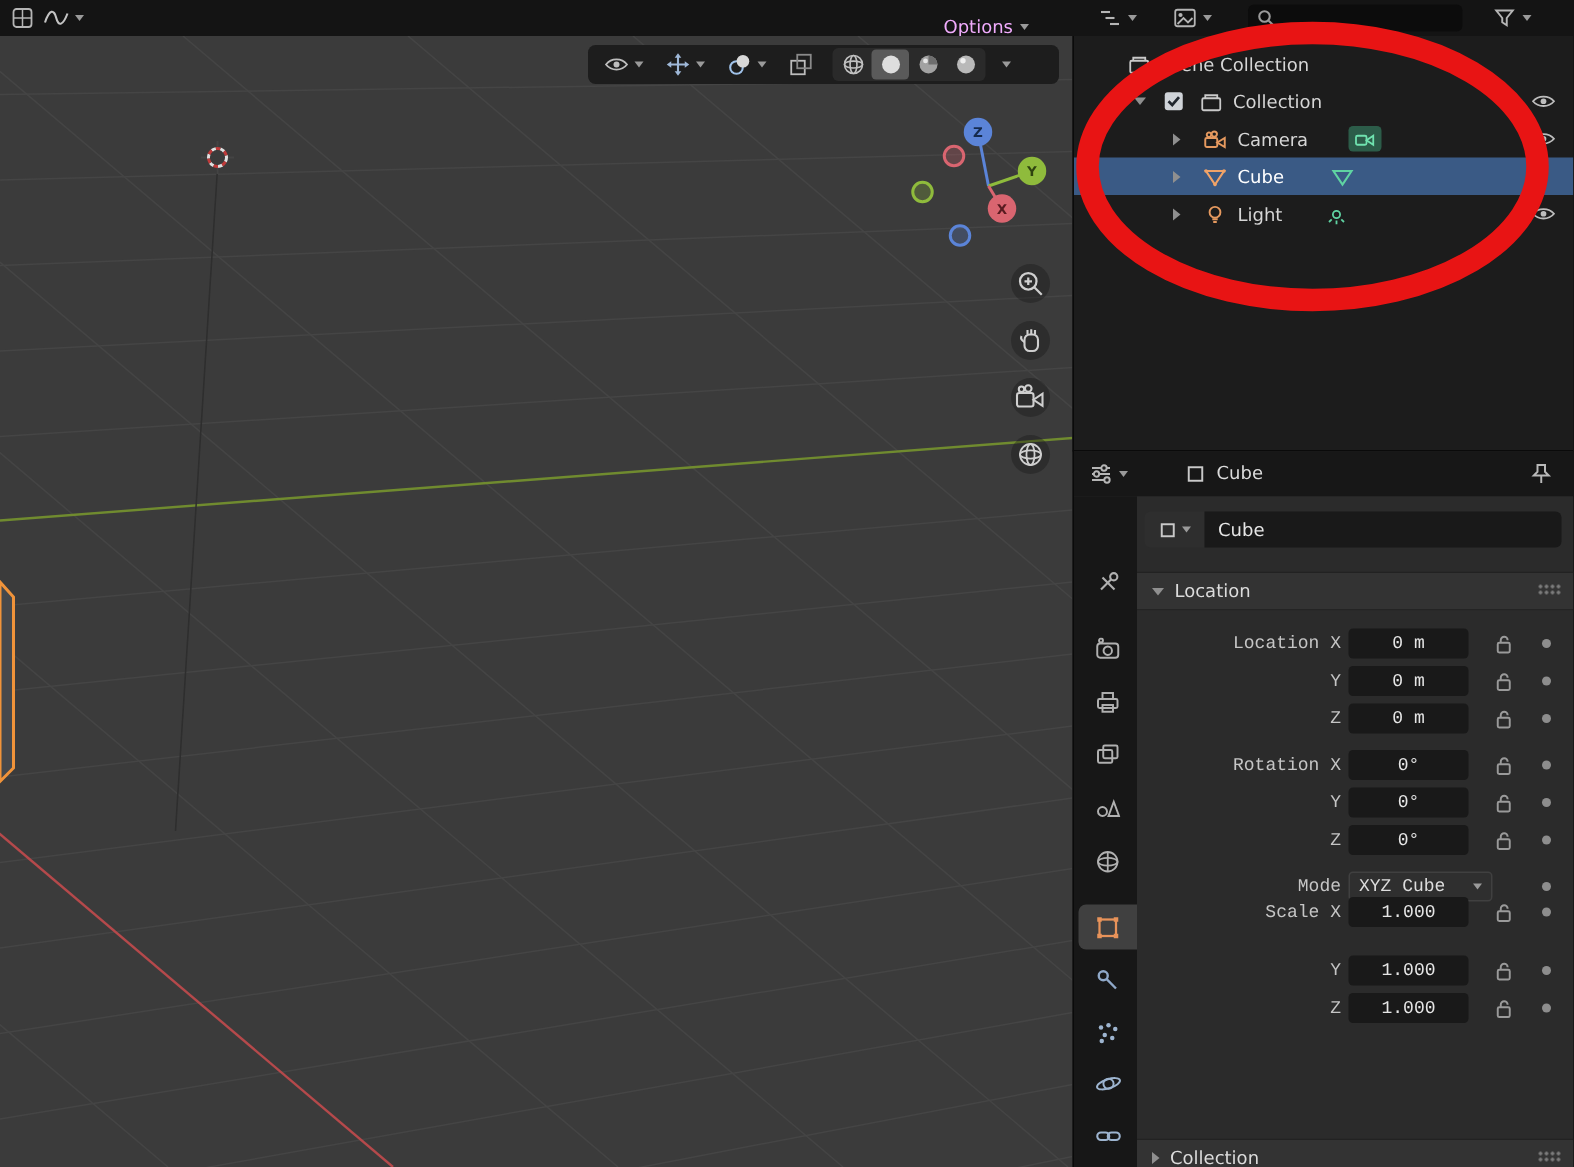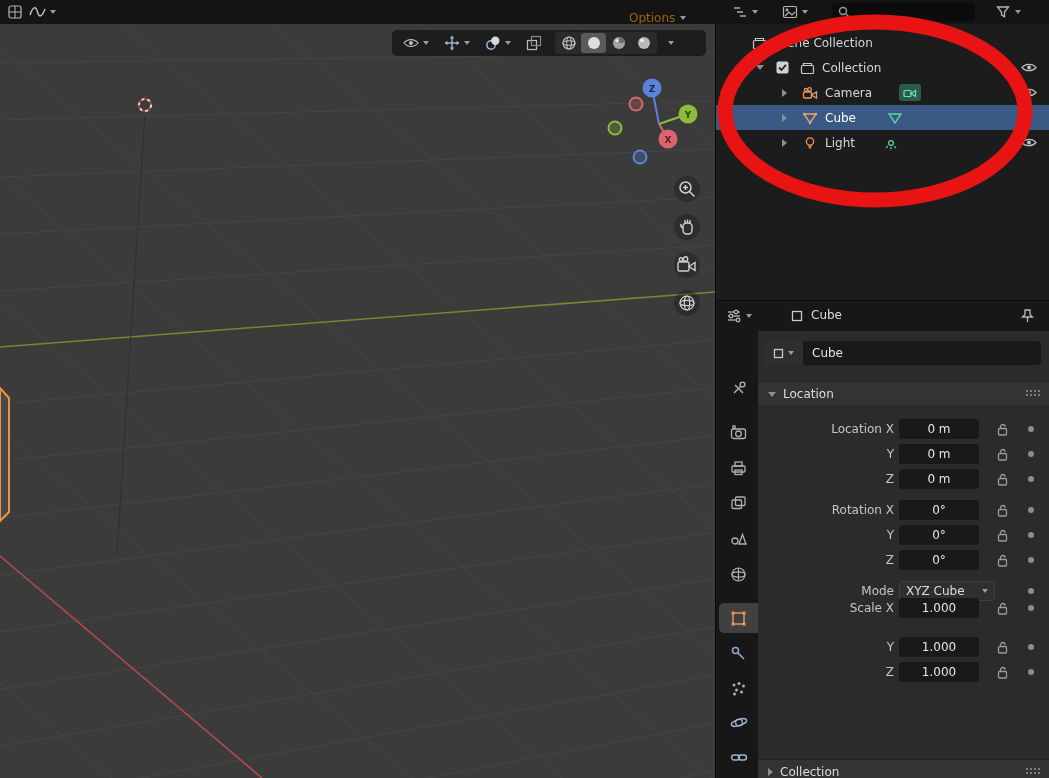--- a/index.html
+++ b/index.html
@@ -14,40 +14,40 @@
   .search{display:flex;align-items:center;gap:5px;width:143px;height:18px;background:#0c0c0c;border-radius:4px;padding:0 6px;box-sizing:border-box;}
   .search input{flex:1;min-width:0;background:transparent;border:none;outline:none;color:#cccccc;font:12px "DejaVu Sans",sans-serif;}
   
   .viewport{left:0;top:24px;width:715px;height:754px;background:#3b3b3b;overflow:hidden;}
   .vpctrl{left:392px;top:6px;width:314px;height:26px;background:#1d1d1d;border-radius:5px;
           display:flex;align-items:center;gap:11px;padding:0 9px;box-sizing:border-box;}
   .seg{display:flex;align-items:center;background:#2a2a2a;border-radius:4px;padding:1px;}
   .sbtn{width:25px;height:20px;display:flex;align-items:center;justify-content:center;border-radius:3px;}
   .sbtn.active{background:#5a5a5a;}
   .navbtn{width:26px;height:26px;display:flex;align-items:center;justify-content:center;border-radius:50%;background:rgba(20,20,20,.35);}
-  .optbtn{display:flex;align-items:center;gap:5px;height:36px;color:#a16207;justify-content:space-between;}
+  .optbtn{display:flex;align-items:center;gap:5px;height:36px;color:#f0abfc;justify-content:space-between;}
   
   .outliner{left:715px;top:24px;width:334px;height:276px;background:#1c1c1c;border-left:1px solid #0a0a0a;box-sizing:border-box;}
   .orow{position:absolute;left:0;right:0;height:25px;}
   .orow .cell{position:absolute;top:0;height:25px;display:flex;align-items:center;}
   .orow.selected{background:#3a5a85;}
   .olabel{color:#d6d6d6;}
   .orow.selected .olabel{color:#ffffff;}
   .tri-r{width:0;height:0;border-top:4px solid transparent;border-bottom:4px solid transparent;border-left:5px solid #8f8f8f;display:inline-block;}
   .tri-d{width:0;height:0;border-left:4px solid transparent;border-right:4px solid transparent;border-top:5px solid #8f8f8f;display:inline-block;}
   .badge{width:22px;height:17px;background:#2c5c49;border-radius:3px;display:flex;align-items:center;justify-content:center;}
   
   .props{left:715px;top:300px;width:334px;height:478px;background:#2b2b2b;border-left:1px solid #0a0a0a;border-top:1px solid #0a0a0a;box-sizing:border-box;}
   .phead{position:absolute;left:0;top:0;right:0;height:30px;background:#171717;}
   .ptabs{position:absolute;left:0;top:30px;bottom:0;width:42px;background:#171717;}
   .tab{position:absolute;left:3px;width:39px;height:30px;display:flex;align-items:center;justify-content:center;border-radius:5px 0 0 5px;}
   .tab.active{background:#404040;}
   .pcontent{position:absolute;left:42px;top:30px;right:0;bottom:0;background:#2b2b2b;}
   .psec{position:absolute;left:42px;right:0;height:23px;background:#333333;border-top:1px solid #222222;border-bottom:1px solid #242424;display:flex;align-items:center;gap:7px;padding-left:10px;color:#dcdcdc;}
-  .prow{position:absolute;left:42px;right:0;height:22px;}
+  .prow{position:absolute;left:42px;right:0;height:22px;font-family:Liberation Mono, monospace;}
   .plabel{position:absolute;left:0;top:0;width:136px;height:22px;line-height:22px;text-align:right;color:#c5c5c5;}
   .pfield{position:absolute;left:141px;top:1px;width:80px;height:20px;background:#191919;border-radius:3px;text-align:center;line-height:20px;color:#e6e6e6;}
   .pdrop{position:absolute;left:141px;top:1px;width:96px;height:20px;background:#2f2f2f;border:1px solid #404040;border-radius:3px;box-sizing:border-box;display:flex;align-items:center;justify-content:space-between;padding:0 6px;color:#dddddd;}
   .plock{position:absolute;left:237px;top:4px;}
   .pdot{position:absolute;left:270px;top:8px;width:6px;height:6px;border-radius:50%;background:#8d8d8d;}
   .subrow{position:absolute;left:42px;right:0;height:22px;display:flex;align-items:center;gap:7px;padding-left:22px;color:#cfcfcf;border-top:1px solid #262626;}
   .grip{width:16px;height:8px;background-image:radial-gradient(circle,#7c7c7c 1px,transparent 1.3px);background-size:4px 4px;position:absolute;right:8px;top:7px;}
   .nameinput{position:absolute;left:87px;top:0;width:238px;height:24px;background:#191919;border:none;outline:none;border-radius:0 4px 4px 0;color:#e6e6e6;padding:0 9px;box-sizing:border-box;font:12px "DejaVu Sans",sans-serif;}
   .idbtn{position:absolute;left:47px;top:0;width:40px;height:24px;background:#2e2e2e;border-radius:4px 0 0 4px;display:flex;align-items:center;justify-content:center;gap:3px;}
   svg{display:block;}

